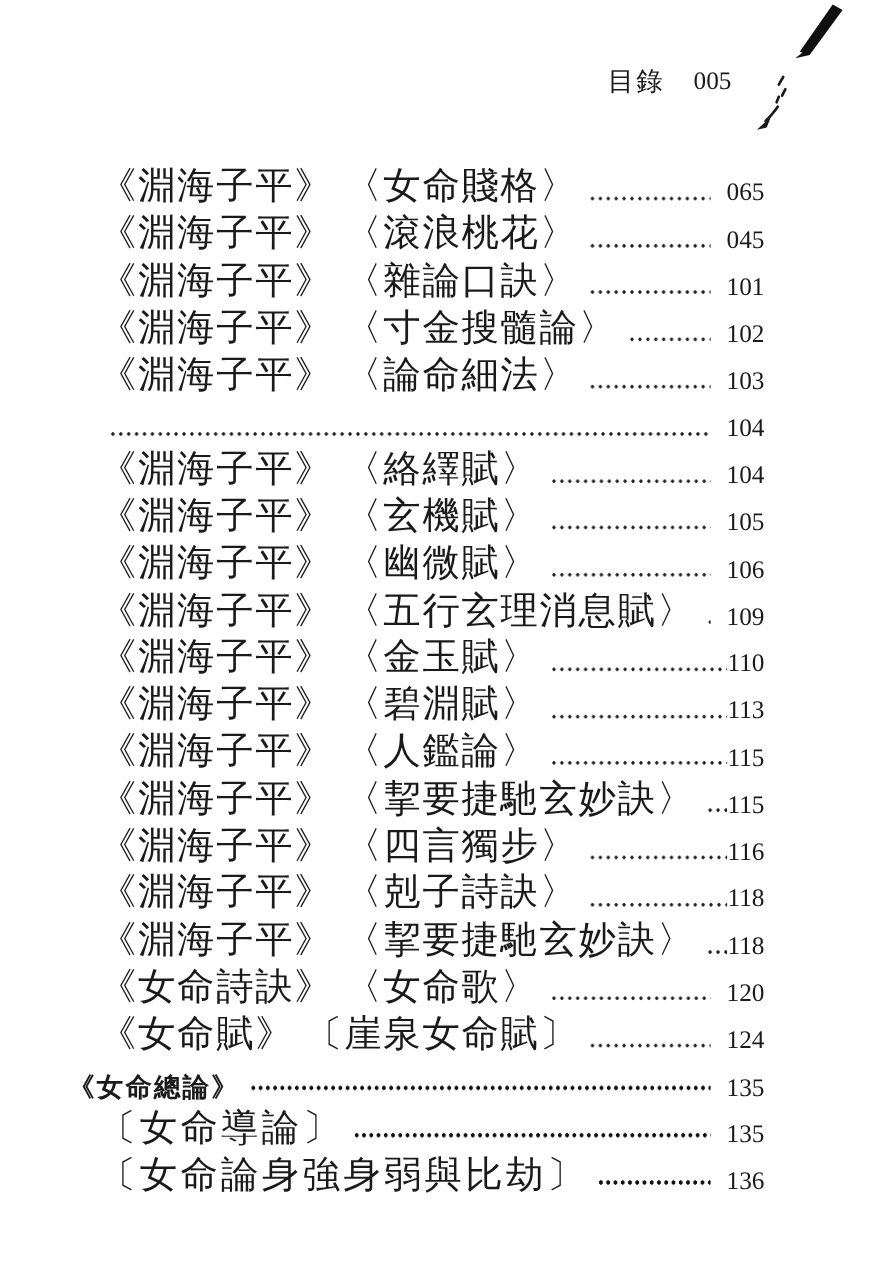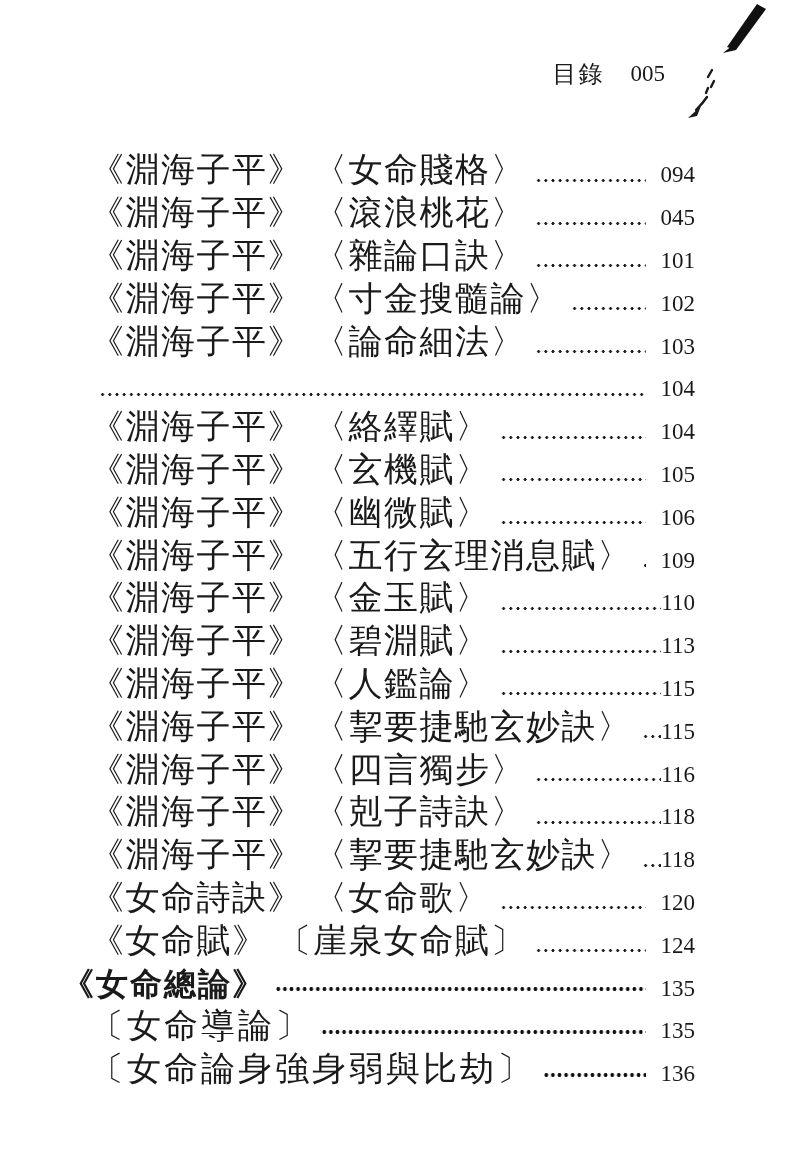--- a/index.html
+++ b/index.html
@@ -60,21 +60,21 @@
     line-height:1.15;
     font-family:"Liberation Serif","DejaVu Serif",serif;
   }
   
   .row.tight .leader{margin-right:0;}
   .row.tight .pageno{min-width:0;}
 
   
   .row.major{margin-left:-28px;}
   .row.major .title{
-    font-weight:900;font-size:32px;letter-spacing:2px;
+    font-weight:900;font-size:24px;letter-spacing:2px;
     font-family:"Liberation Sans","DejaVu Sans",sans-serif;
     margin-top:13px;
   }
   
   .row.sub .title{letter-spacing:3px;}
 
   
   .row.heavy .leader{
     height:6px;
     margin-bottom:10px;
@@ -106,21 +106,21 @@
 
   <div class="running-head">
     <span class="section">目錄</span>
     <span class="folio">005</span>
   </div>
 
   <div class="toc">
       <div class="row">
       <span class="title">《淵海子平》 〈女命賤格〉</span>
       <span class="leader"></span>
-      <span class="pageno">094</span>
+      <span class="pageno">065</span>
     </div>
       <div class="row">
       <span class="title">《淵海子平》 〈滾浪桃花〉</span>
       <span class="leader"></span>
       <span class="pageno">045</span>
     </div>
       <div class="row">
       <span class="title">《淵海子平》 〈雜論口訣〉</span>
       <span class="leader"></span>
       <span class="pageno">101</span>

